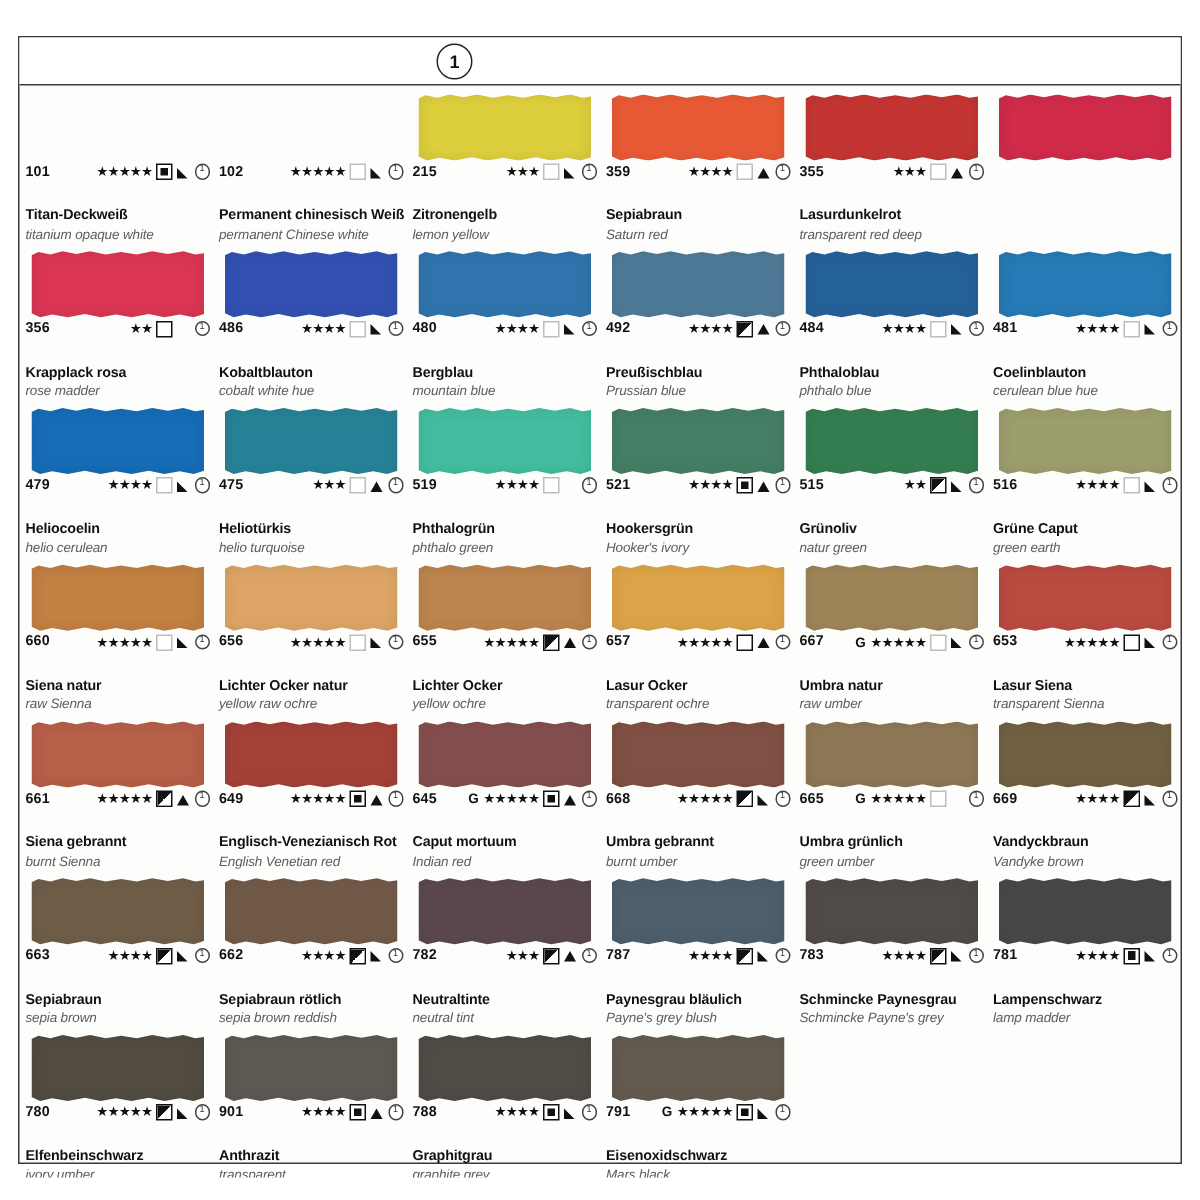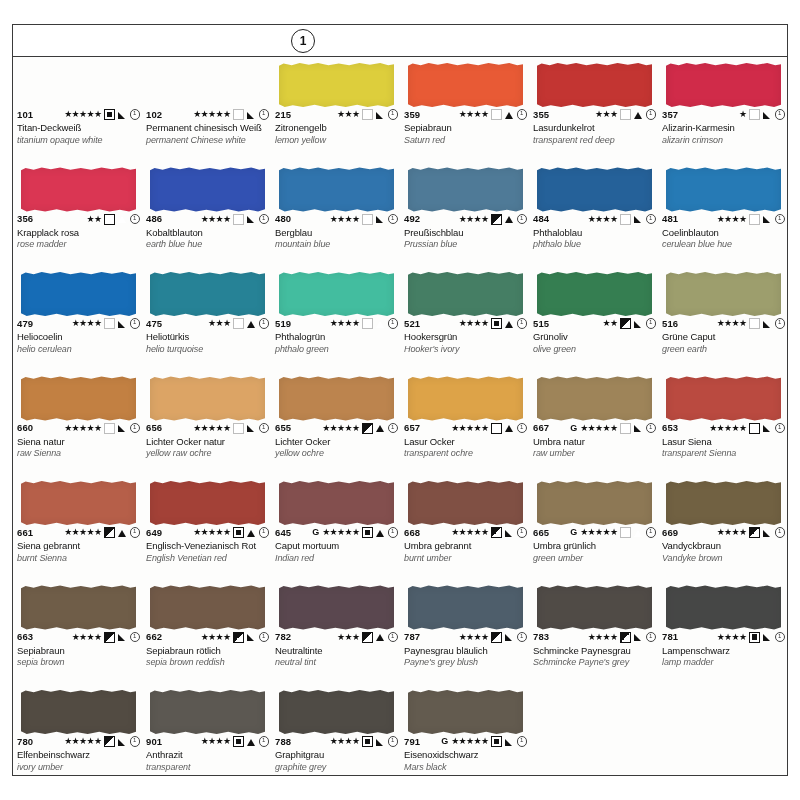--- a/index.html
+++ b/index.html
@@ -192,23 +192,23 @@
     font-size: 6px;
     line-height: 7px;
     text-align: center;
     color: #333;
     margin-left: 2px;
     background: #fff;
     vertical-align: middle;
   }
   .name-de {
     font-size: 9.5px;
-    font-weight: 400;
+    font-weight: 700;
     color: #111;
-    margin-top: 3px;
+    margin-top: 19px;
     line-height: 1.15;
     letter-spacing: -0.1px;
     white-space: nowrap;
   }
   .name-en {
     font-size: 9px;
     font-style: italic;
     color: #5d5d5d;
     margin-top: 1px;
     line-height: 1.15;
@@ -319,35 +319,20 @@
                 </span>
               </div>
               <div class="name-de">Lasurdunkelrot</div>
               <div class="name-en">transparent red deep</div>
             </div>
           </div>
           <div class="cell">
             <div class="paint">
               <div class="paint-inner" style="background: rgb(207, 37, 68); box-shadow: rgba(0, 0, 0, 0.1) 0px 0px 10px inset, rgb(207, 37, 68) 0px 0px 0px 1px; clip-path: polygon(0% 6%, 4% 1%, 11% 5%, 18% 0%, 26% 4%, 34% 0%, 43% 5%, 52% 1%, 61% 5%, 70% 0%, 79% 4%, 88% 0%, 95% 5%, 100% 3%, 100% 95%, 94% 100%, 86% 96%, 77% 100%, 68% 95%, 58% 100%, 49% 96%, 40% 100%, 31% 95%, 21% 100%, 12% 96%, 5% 100%, 0% 94%);"></div>
             </div>
-            <div class="info">
-              <div class="info-line1">
-                <span class="code">357</span>
-                <span class="marks">
-                  <span class="stars">★</span>
-                  <span class="sym op-diag">
-                    <i></i>
-                  </span>
-                  <span class="sym tri tri-half"></span>
-                  <span class="series-circ">1</span>
-                </span>
-              </div>
-              <div class="name-de">Alizarin-Karmesin</div>
-              <div class="name-en">alizarin crimson</div>
-            </div>
           </div>
         </div>
         <div class="swatch-row">
           <div class="cell">
             <div class="paint">
               <div class="paint-inner" style="background: rgb(217, 48, 78); box-shadow: rgba(0, 0, 0, 0.1) 0px 0px 10px inset, rgb(217, 48, 78) 0px 0px 0px 1px; clip-path: polygon(0% 6%, 4% 1%, 11% 5%, 18% 0%, 26% 4%, 34% 0%, 43% 5%, 52% 1%, 61% 5%, 70% 0%, 79% 4%, 88% 0%, 95% 5%, 100% 3%, 100% 95%, 94% 100%, 86% 96%, 77% 100%, 68% 95%, 58% 100%, 49% 96%, 40% 100%, 31% 95%, 21% 100%, 12% 96%, 5% 100%, 0% 94%);"></div>
             </div>
             <div class="info">
               <div class="info-line1">
                 <span class="code">356</span>
@@ -372,21 +357,21 @@
                 <span class="marks">
                   <span class="stars">★★★★</span>
                   <span class="sym op-diag">
                     <i></i>
                   </span>
                   <span class="sym tri tri-half"></span>
                   <span class="series-circ">1</span>
                 </span>
               </div>
               <div class="name-de">Kobaltblauton</div>
-              <div class="name-en">earth blue hue</div>
+              <div class="name-en">cobalt white hue</div>
             </div>
           </div>
           <div class="cell">
             <div class="paint">
               <div class="paint-inner" style="background: rgb(42, 112, 171); box-shadow: rgba(0, 0, 0, 0.1) 0px 0px 10px inset, rgb(42, 112, 171) 0px 0px 0px 1px; clip-path: polygon(0% 6%, 4% 1%, 11% 5%, 18% 0%, 26% 4%, 34% 0%, 43% 5%, 52% 1%, 61% 5%, 70% 0%, 79% 4%, 88% 0%, 95% 5%, 100% 3%, 100% 95%, 94% 100%, 86% 96%, 77% 100%, 68% 95%, 58% 100%, 49% 96%, 40% 100%, 31% 95%, 21% 100%, 12% 96%, 5% 100%, 0% 94%);"></div>
             </div>
             <div class="info">
               <div class="info-line1">
                 <span class="code">480</span>
                 <span class="marks">
@@ -554,21 +539,21 @@
                 <span class="marks">
                   <span class="stars">★★</span>
                   <span class="sym op-semi">
                     <i></i>
                   </span>
                   <span class="sym tri tri-half"></span>
                   <span class="series-circ">1</span>
                 </span>
               </div>
               <div class="name-de">Grünoliv</div>
-              <div class="name-en">olive green</div>
+              <div class="name-en">natur green</div>
             </div>
           </div>
           <div class="cell">
             <div class="paint">
               <div class="paint-inner" style="background: rgb(154, 155, 105); box-shadow: rgba(0, 0, 0, 0.1) 0px 0px 10px inset, rgb(154, 155, 105) 0px 0px 0px 1px; clip-path: polygon(0% 6%, 4% 1%, 11% 5%, 18% 0%, 26% 4%, 34% 0%, 43% 5%, 52% 1%, 61% 5%, 70% 0%, 79% 4%, 88% 0%, 95% 5%, 100% 3%, 100% 95%, 94% 100%, 86% 96%, 77% 100%, 68% 95%, 58% 100%, 49% 96%, 40% 100%, 31% 95%, 21% 100%, 12% 96%, 5% 100%, 0% 94%);"></div>
             </div>
             <div class="info">
               <div class="info-line1">
                 <span class="code">516</span>
                 <span class="marks">

